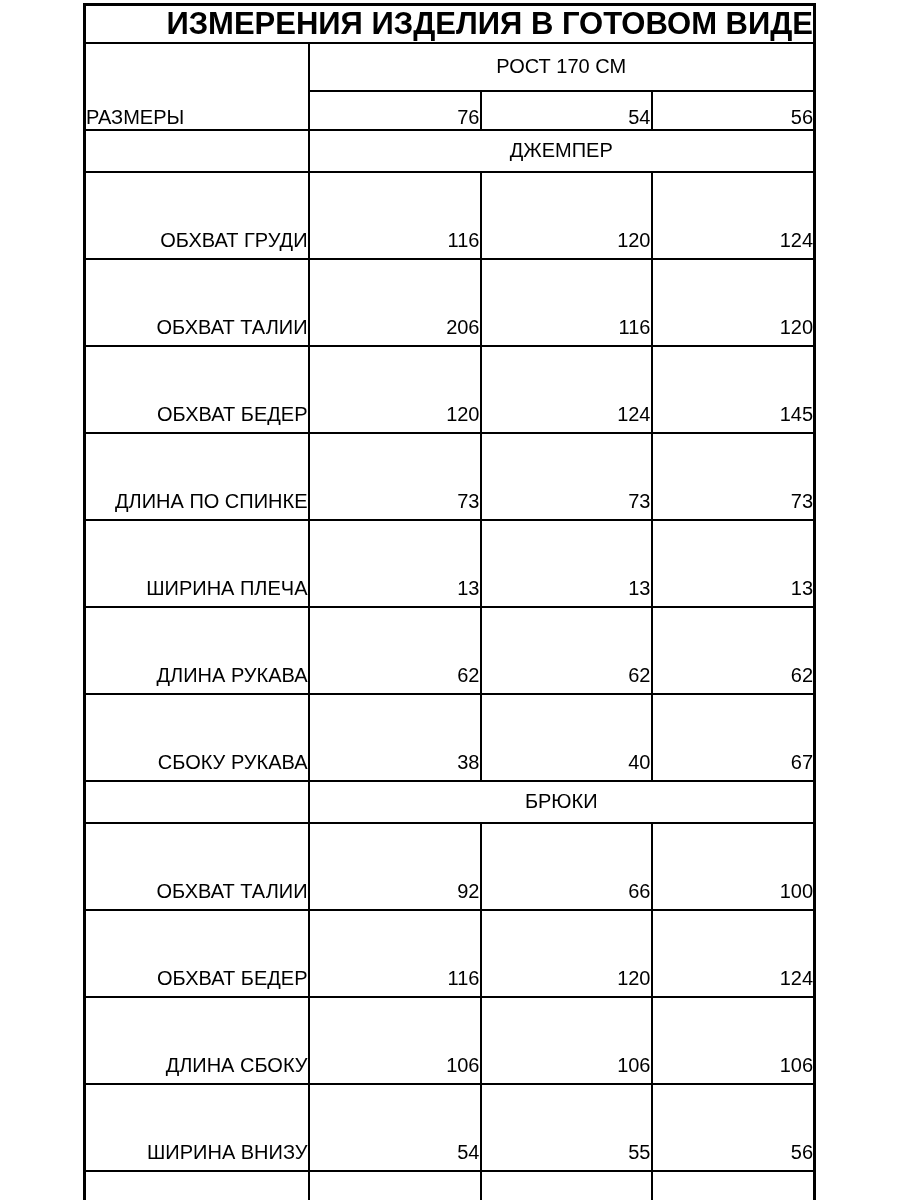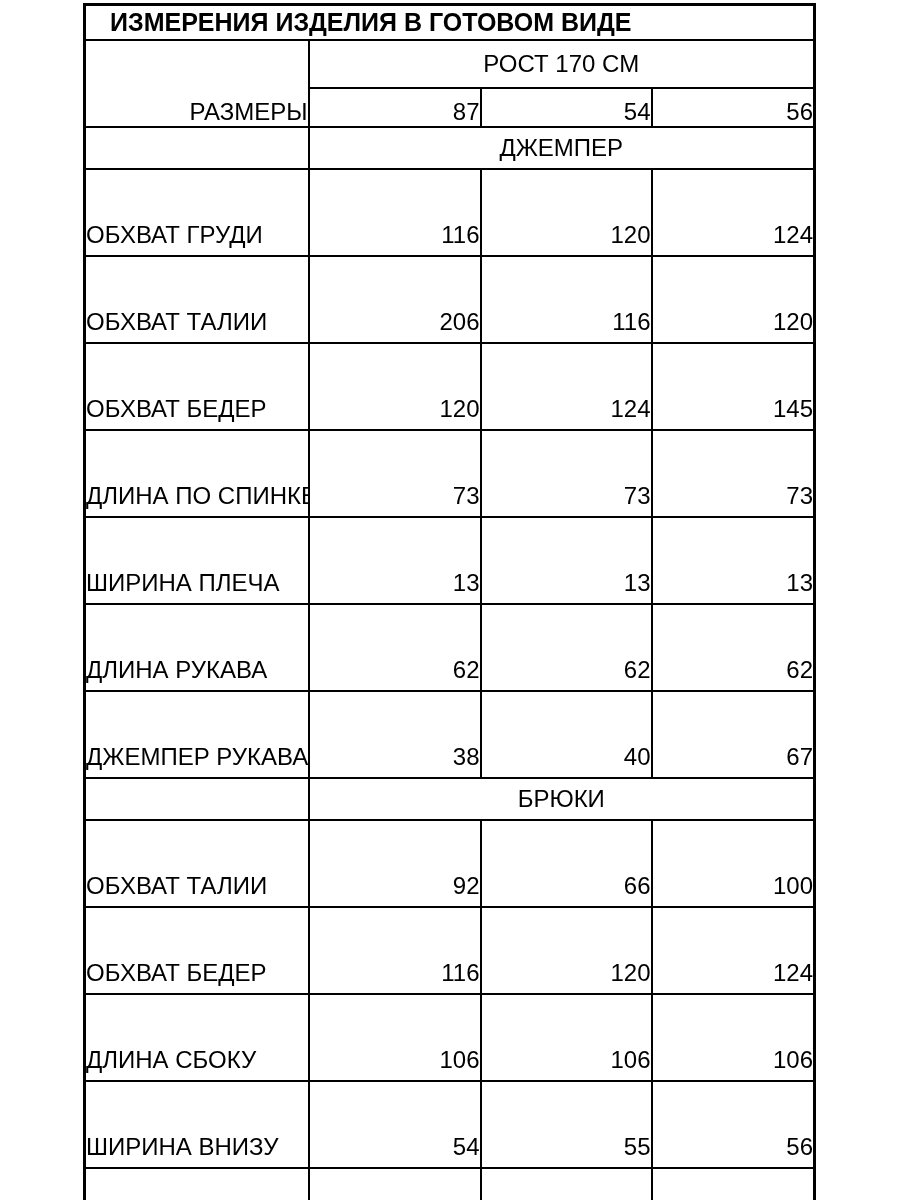--- a/index.html
+++ b/index.html
@@ -22,41 +22,41 @@
   }
   table.size-chart {
     border-collapse: collapse;
     table-layout: fixed;
     width: 730px;
     border: 3px solid #000;
   }
   table.size-chart td {
     border: 2px solid #000;
     padding: 0;
-    font-size: 24px;
+    font-size: 20px;
     line-height: 1.15;
     white-space: nowrap;
     overflow: hidden;
     background: #ffffff;
   }
   tr.title-row td {
     height: 33px;
-    text-align: left;
+    text-align: right;
     vertical-align: middle;
     font-weight: bold;
-    font-size: 25px;
+    font-size: 31px;
     padding-left: 24px;
   }
   tr.rost-row td.rost-cell {
     height: 46px;
     text-align: center;
     vertical-align: middle;
   }
   td.sizes-label-cell {
-    text-align: right;
+    text-align: left;
     vertical-align: bottom;
     padding-left: 3px;
     padding-bottom: 6px;
   }
   tr.sizes-row td.num {
     height: 37px;
   }
   tr.section-row td.section-cell {
     height: 40px;
     text-align: center;
@@ -64,21 +64,21 @@
   }
   tr.section-row td.empty {
     height: 40px;
   }
   tr.data-row td {
     height: 79px;
     vertical-align: bottom;
     padding-bottom: 6px;
   }
   td.label {
-    text-align: left;
+    text-align: right;
     padding-left: 3px;
     vertical-align: bottom;
     padding-bottom: 6px;
   }
   td.num {
     text-align: right;
     padding-right: 3px;
     vertical-align: bottom;
     padding-bottom: 6px;
   }
@@ -99,21 +99,21 @@
         <tr class="title-row">
       <td colspan="4">ИЗМЕРЕНИЯ ИЗДЕЛИЯ В ГОТОВОМ ВИДЕ</td>
     </tr>
 
     <tr class="rost-row">
       <td class="sizes-label-cell" rowspan="2">РАЗМЕРЫ</td>
       <td class="rost-cell" colspan="3">РОСТ 170 СМ</td>
     </tr>
 
     <tr class="sizes-row">
-      <td class="num">87</td>
+      <td class="num">76</td>
       <td class="num">54</td>
       <td class="num">56</td>
     </tr>
 
     <tr class="section-row">
       <td class="empty"></td>
       <td class="section-cell" colspan="3">ДЖЕМПЕР</td>
     </tr>
 
     <tr class="data-row">
@@ -146,21 +146,21 @@
       <td class="num">13</td>
       <td class="num">13</td>
     </tr>
     <tr class="data-row">
       <td class="label">ДЛИНА РУКАВА</td>
       <td class="num">62</td>
       <td class="num">62</td>
       <td class="num">62</td>
     </tr>
     <tr class="data-row">
-      <td class="label">ДЖЕМПЕР РУКАВА</td>
+      <td class="label">СБОКУ РУКАВА</td>
       <td class="num">38</td>
       <td class="num">40</td>
       <td class="num">67</td>
     </tr>
 
     <tr class="section-row">
       <td class="empty"></td>
       <td class="section-cell" colspan="3">БРЮКИ</td>
     </tr>
 

